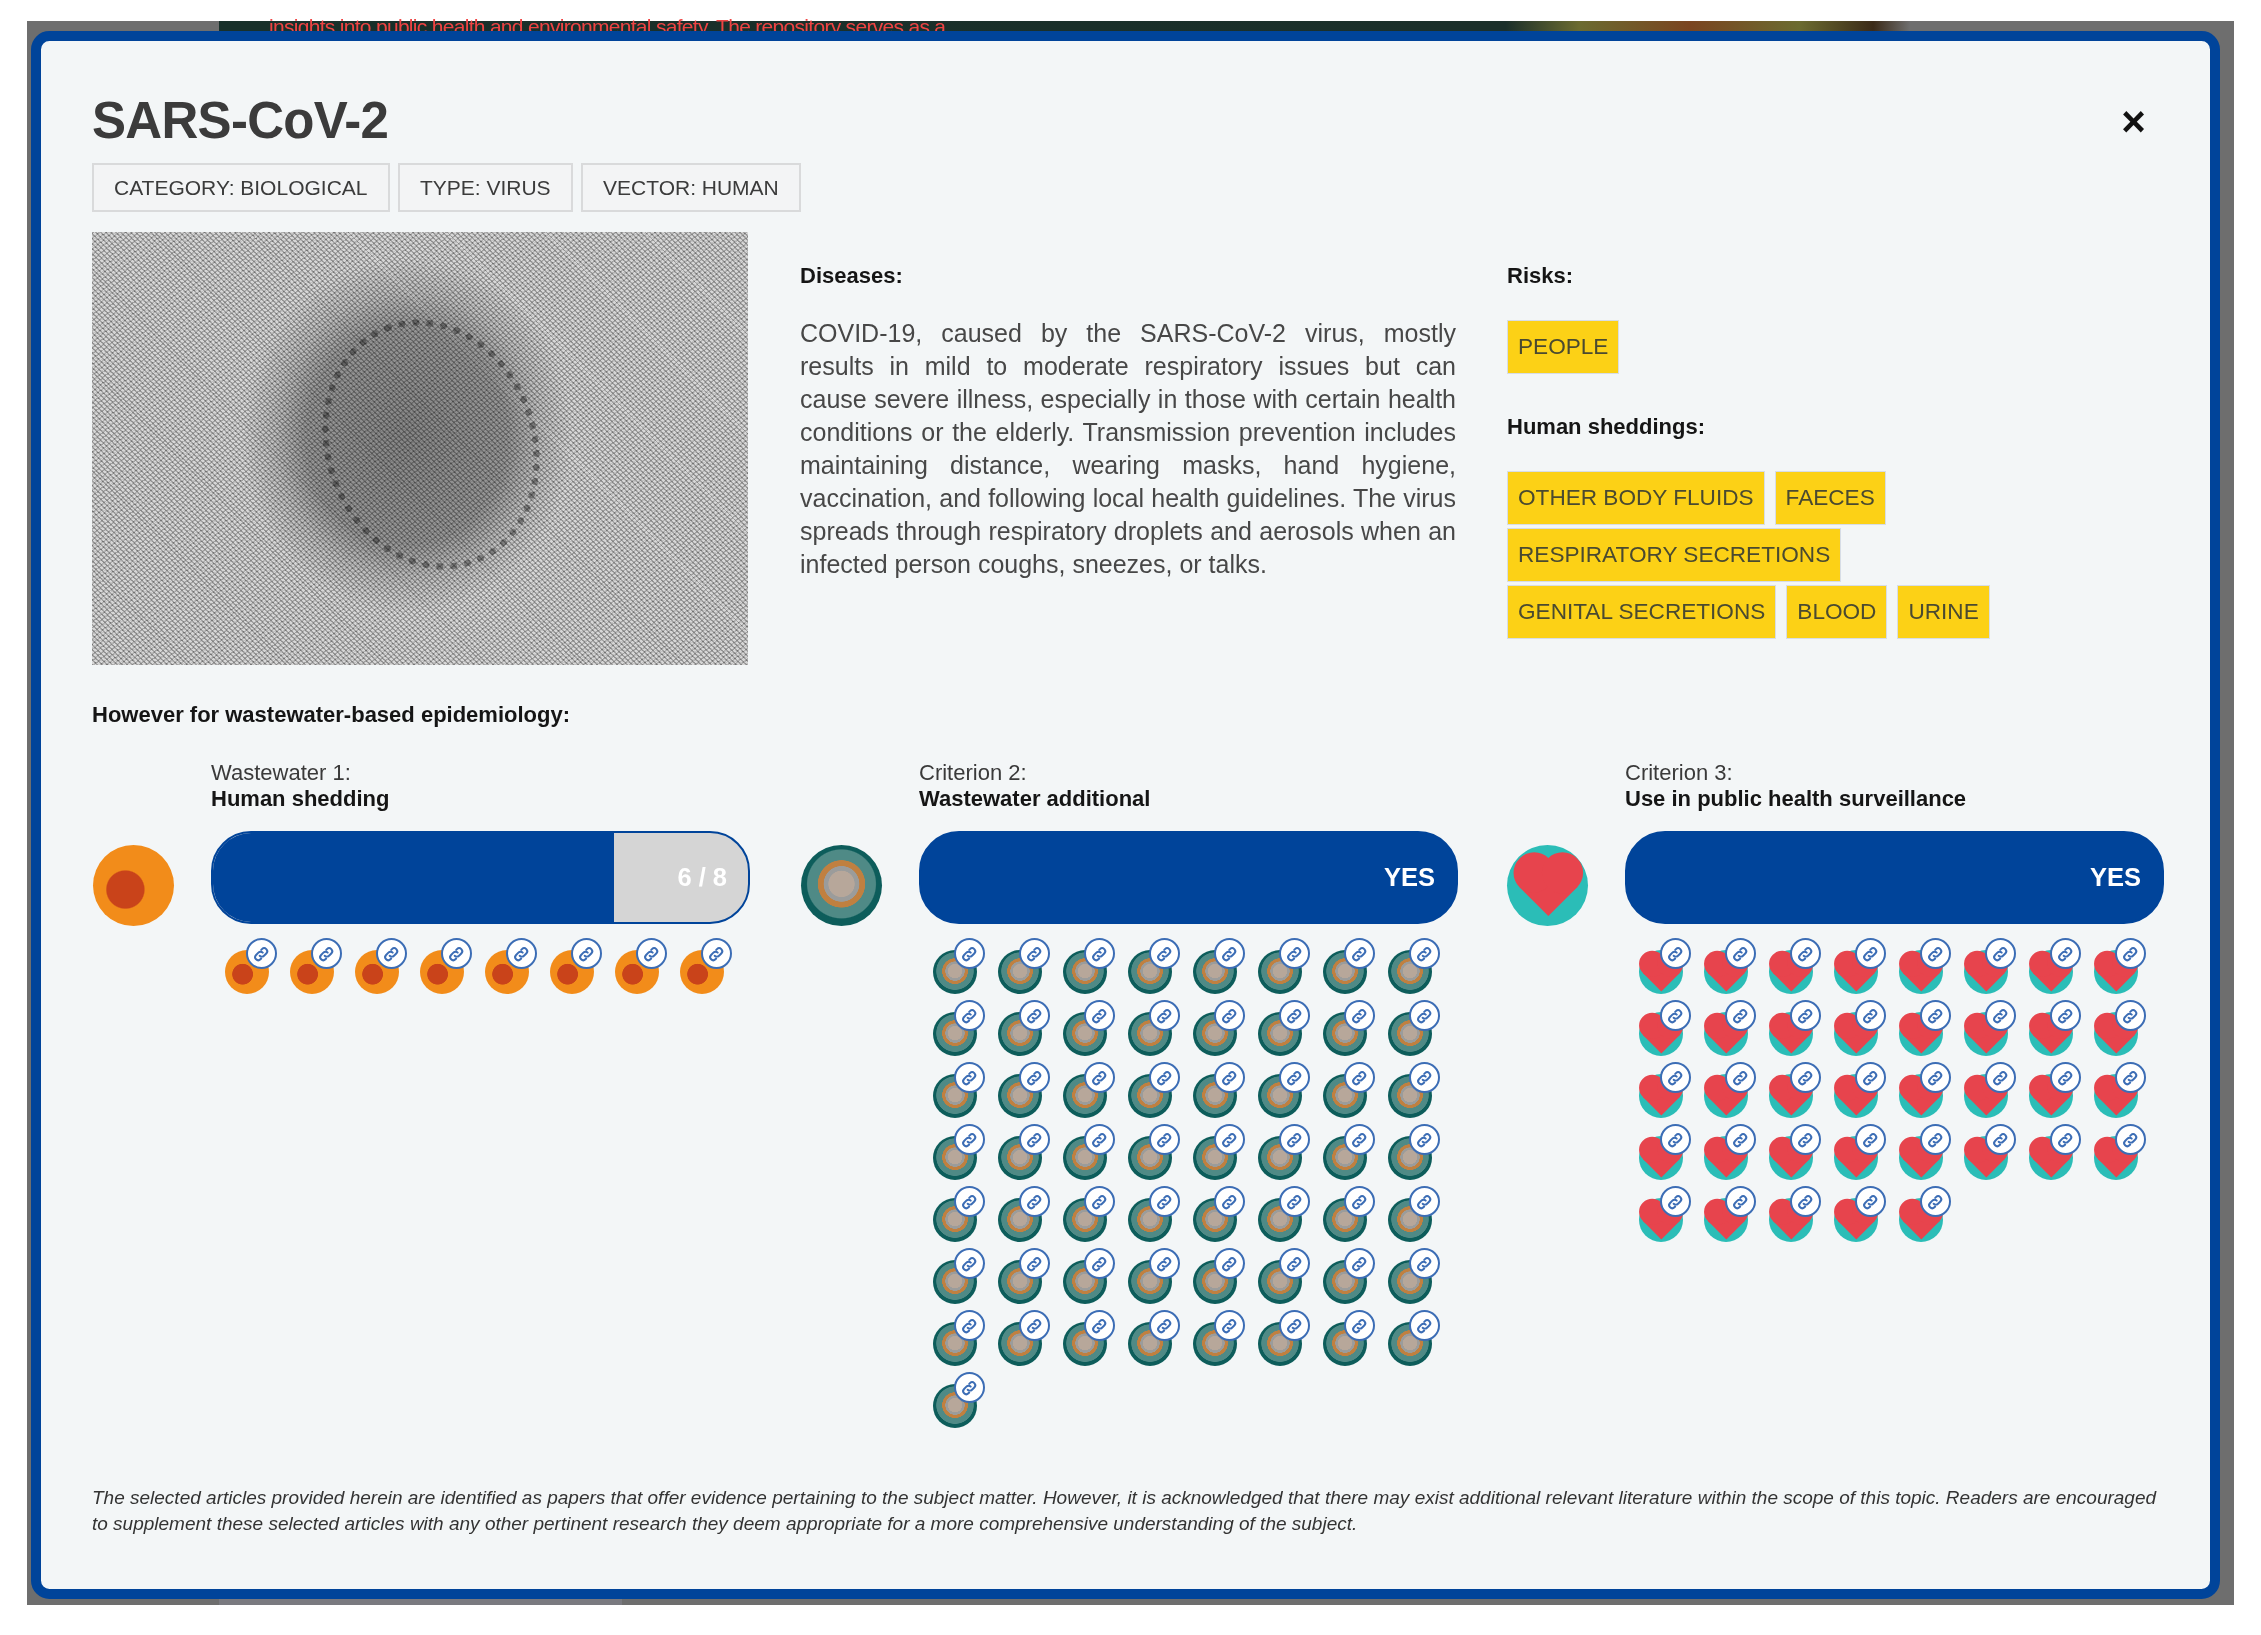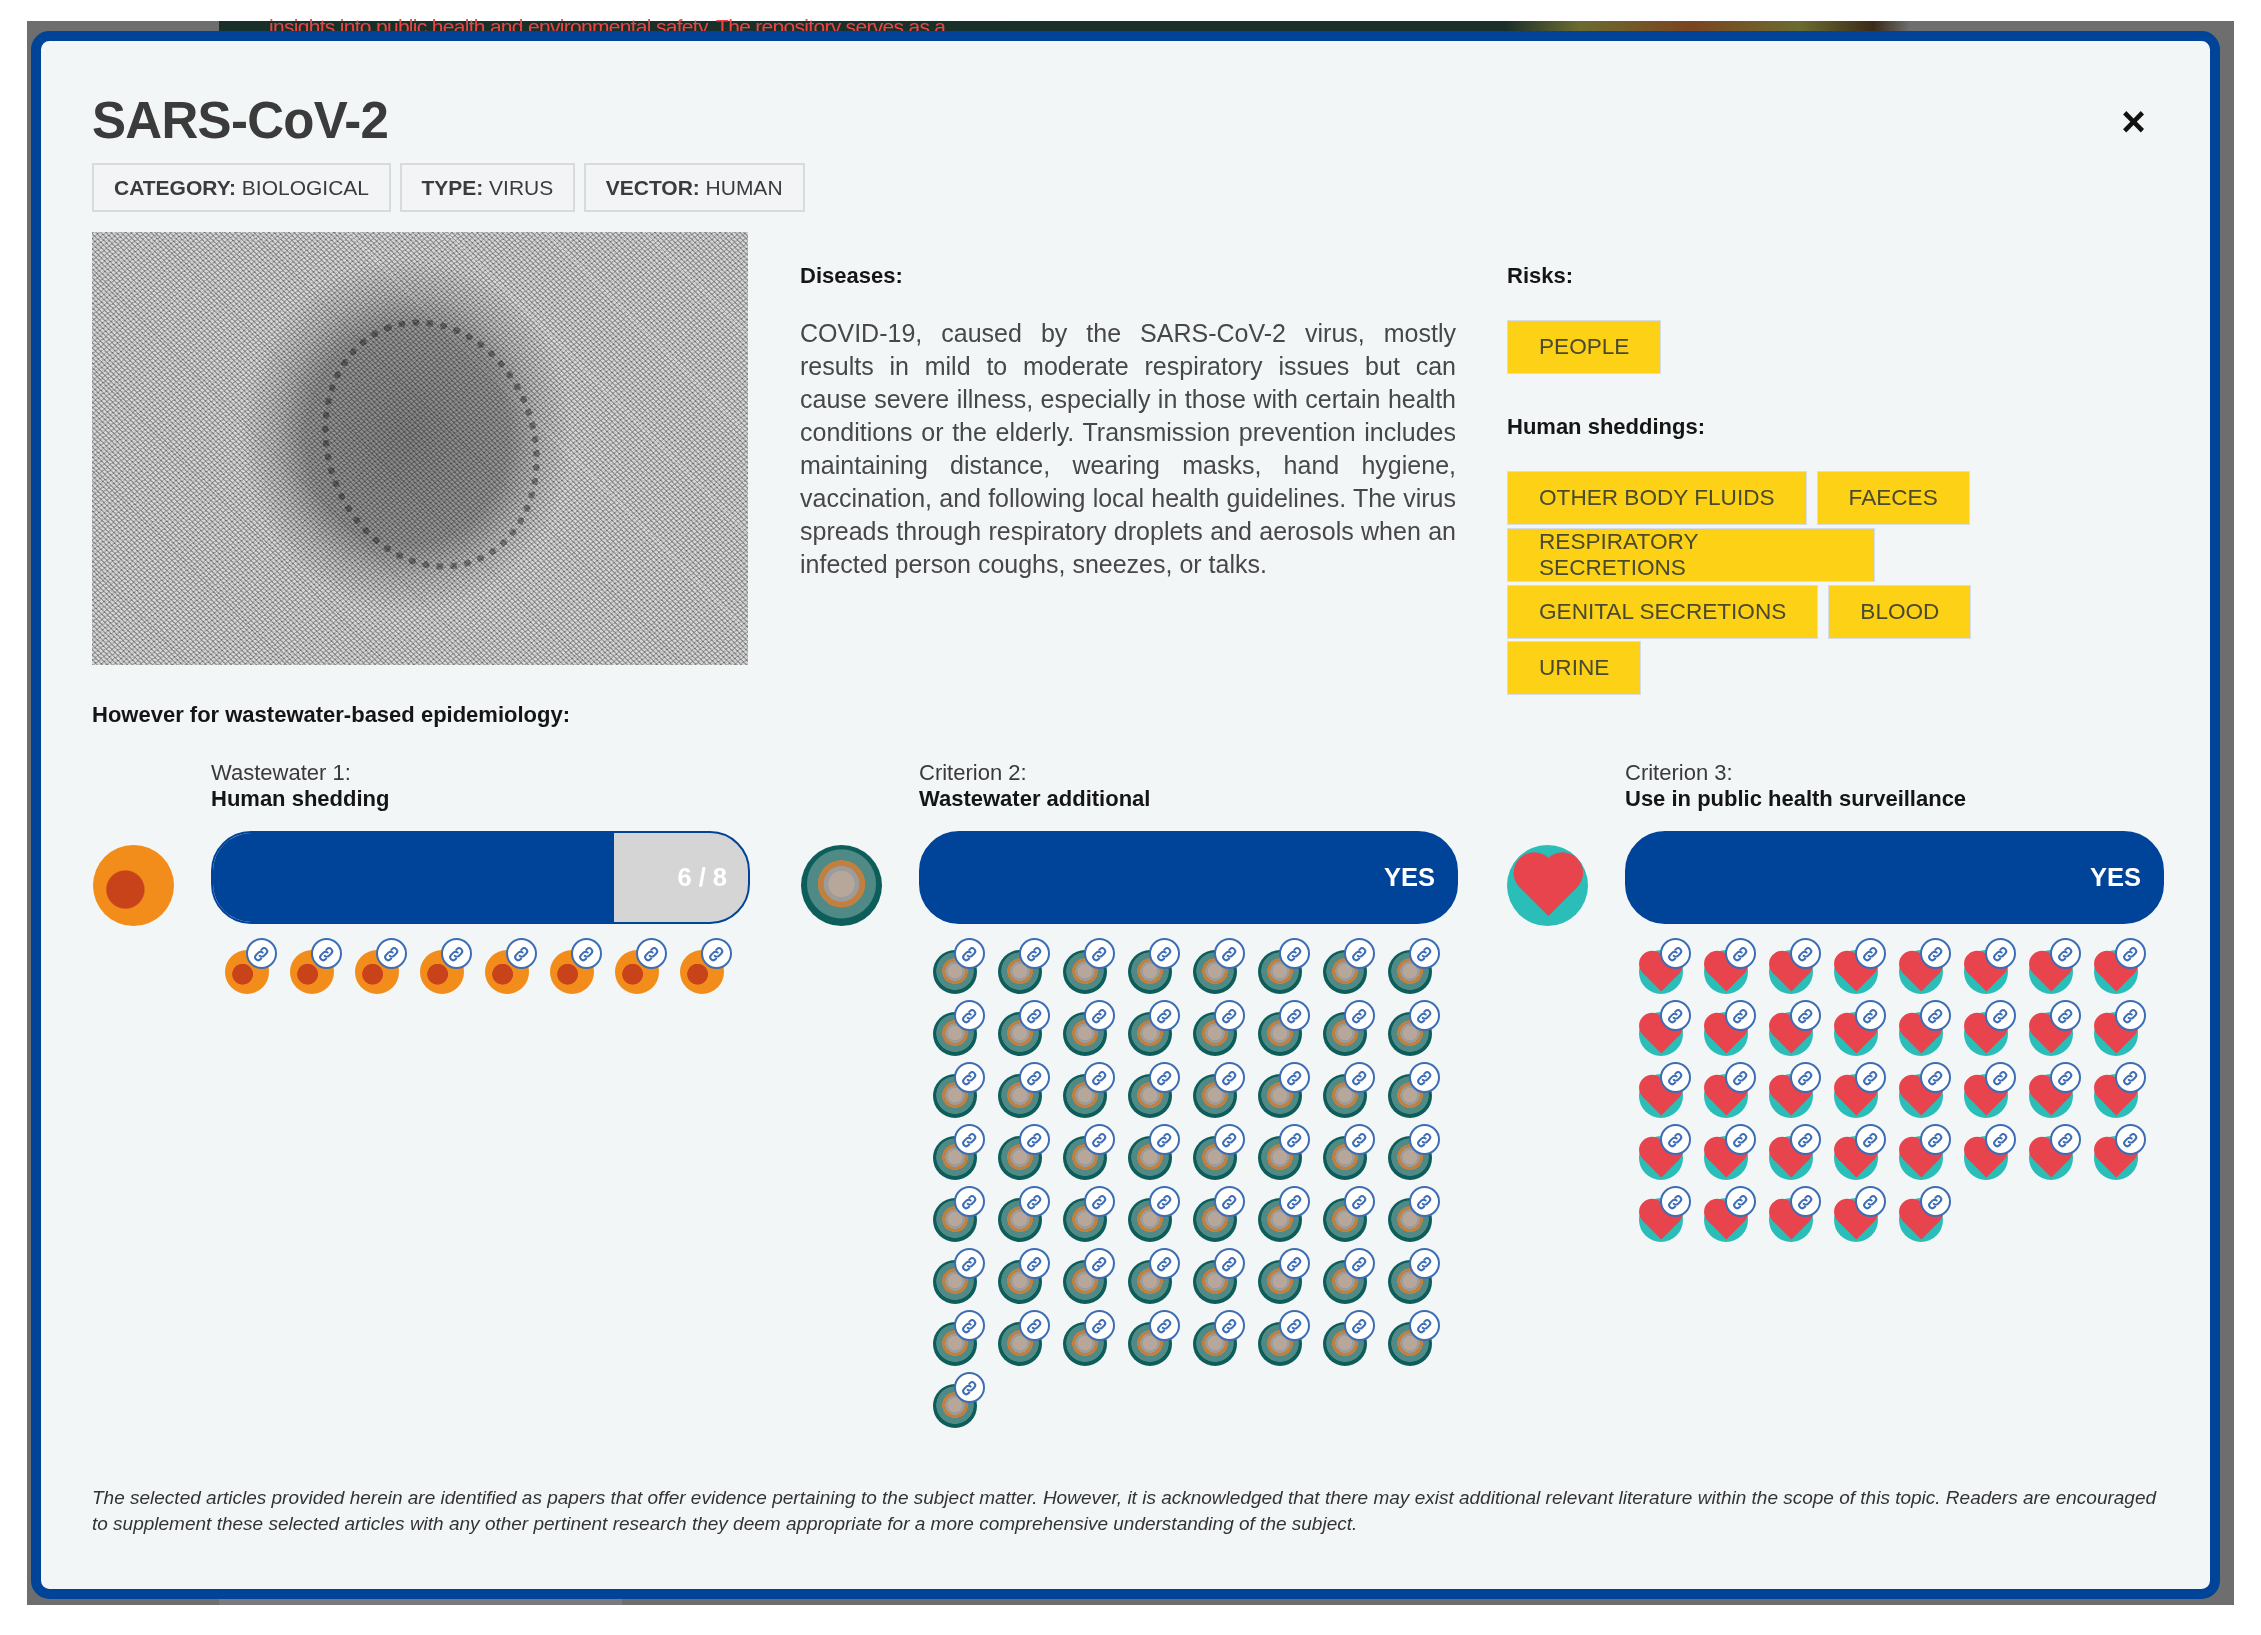--- a/index.html
+++ b/index.html
@@ -36,21 +36,21 @@
   .title {
     position:absolute; left:92px; top:91px; font-size:51px; font-weight:bold; color:#3b3b3b;
     letter-spacing:-0.7px;
   }
   .tags { position:absolute; left:92px; top:163px; display:flex; gap:8.5px; }
   .tag {
     height:49px; padding:0 20px; display:flex; align-items:center;
     background:#f3f4f5; border:2.1px solid #d9dadb; box-sizing:border-box;
     font-size:21px; color:#3b3b3b; text-transform:uppercase;
   }
-  .tag b { font-weight:bold; margin-right:5.7px; }
+  .tag b { font-weight:normal; margin-right:5.7px; }
 
   .virus-img {
     position:absolute; left:92px; top:232px; width:656px; height:433px;
     background:
       radial-gradient(ellipse 184px 198px at 48% 47%, rgba(0,0,0,0.38) 0%, rgba(0,0,0,0.30) 55%, rgba(0,0,0,0.12) 72%, rgba(0,0,0,0) 90%),
       repeating-linear-gradient(45deg, rgba(0,0,0,0.22) 0 1.4px, rgba(255,255,255,0.1) 1.4px 3.5px),
       repeating-linear-gradient(-40deg, rgba(0,0,0,0.18) 0 1.4px, rgba(255,255,255,0.08) 1.4px 4.2px),
       repeating-linear-gradient(10deg, rgba(0,0,0,0.12) 0 0.7px, rgba(255,255,255,0.0) 0.7px 2.8px),
       #cfcfcf;
   }
@@ -59,21 +59,21 @@
     border:7px dotted rgba(0,0,0,0.35); box-sizing:border-box; transform:rotate(-20deg);
   }
 
   .section-h { position:absolute; font-size:22px; font-weight:bold; color:#151515; }
   .desc {
     position:absolute; left:800px; top:317px; width:656px;
     font-size:25px; line-height:33px; color:#474747; text-align:justify;
   }
   .ytags { position:absolute; left:1507px; display:flex; flex-wrap:wrap; gap:2.8px 10px; width:566px; }
   .ytag {
-    height:54px; padding:0 31px; display:flex; align-items:center; box-sizing:border-box;
+    height:54px; padding:0 10px; display:flex; align-items:center; box-sizing:border-box;
     background:#fcd116; border:1.4px solid #d7dde6; font-size:22.6px; color:#4a4a30; text-transform:uppercase;
   }
 
   .criteria-h { position:absolute; left:92px; top:702px; font-size:22px; font-weight:bold; color:#151515; }
   .crit { position:absolute; top:760px; width:707px; height:707px; }
   .crit-label { position:absolute; left:119px; top:0; font-size:22px; color:#3a3a3a; line-height:25.5px; }
   .crit-label b { display:block; color:#151515; }
   .crit-icon {
     position:absolute; left:1.4px; top:85px; width:81px; height:81px; border-radius:50%;
   }

